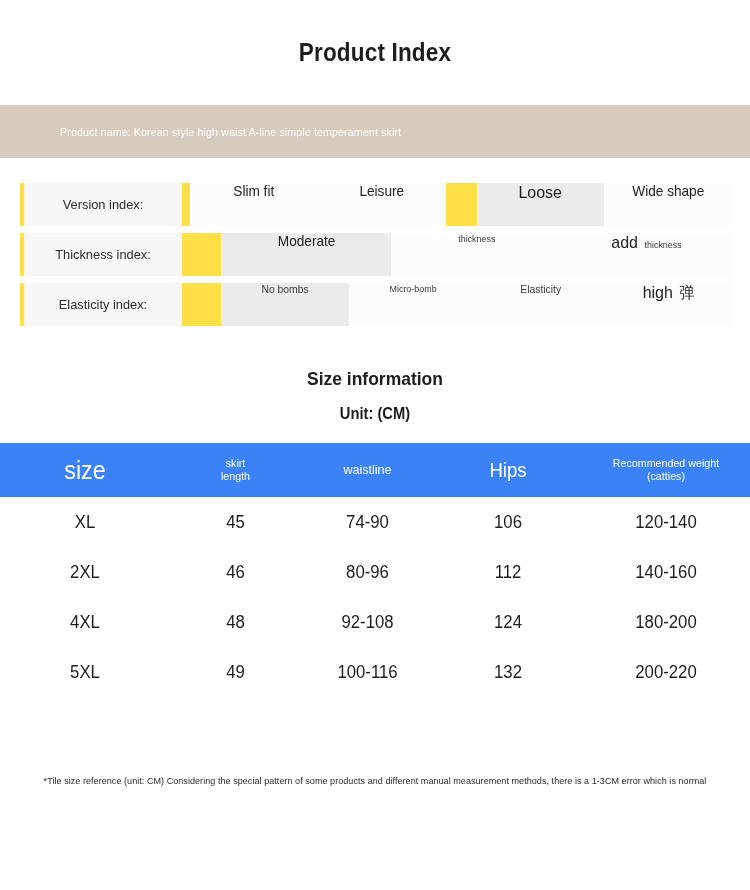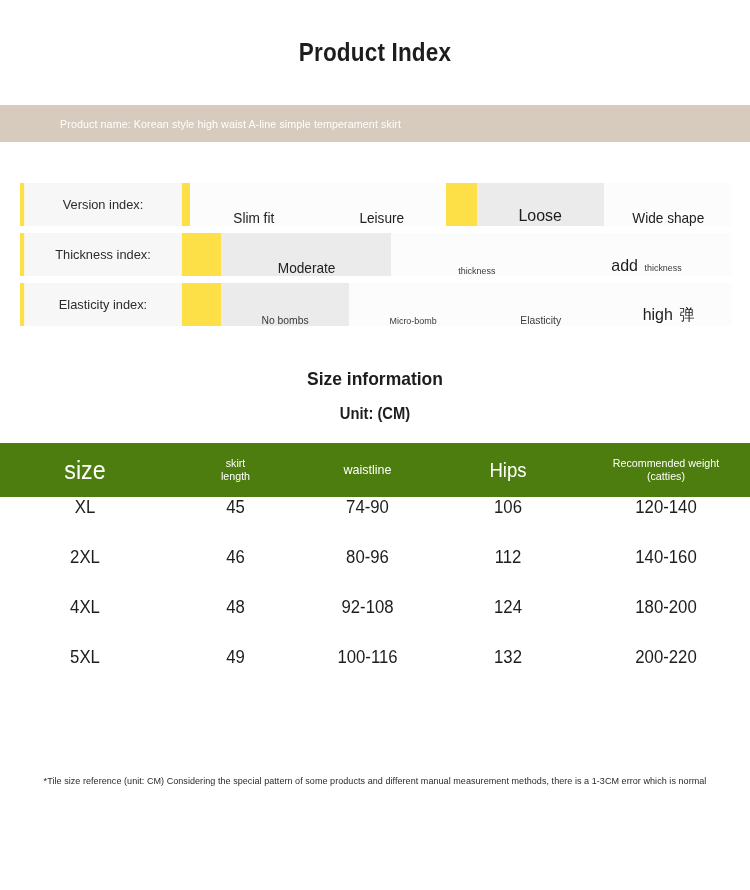--- a/index.html
+++ b/index.html
@@ -27,21 +27,21 @@
     line-height: 1;
     transform: scaleX(0.9);
   }
 
   
   .product-banner {
     position: absolute;
     left: 0;
     top: 105px;
     width: 750px;
-    height: 37px;
+    height: 53px;
     background: #d6cbbc;
     box-sizing: border-box;
   }
   .product-banner-text {
     position: absolute;
     left: 60px;
     top: 50%;
     transform: translateY(-50%) scaleX(0.93);
     transform-origin: left center;
     font-size: 11.5px;
@@ -84,21 +84,21 @@
     left: 170px;
     top: 0;
     right: 0;
     height: 43px;
     display: flex;
   }
   .index-cell {
     flex: 1 1 0;
     height: 43px;
     display: flex;
-    align-items: flex-end;
+    align-items: flex-start;
     justify-content: center;
     background: #fcfcfc;
     box-sizing: border-box;
     position: relative;
   }
   .index-cell.highlight {
     background: #ebebeb;
     margin-left: 31px;
   }
   .cell-inner {
@@ -141,36 +141,36 @@
   
   .size-table {
     position: absolute;
     left: 0;
     top: 443px;
     width: 750px;
   }
   .size-head {
     display: flex;
     height: 54px;
-    background: #4d7c0f;
+    background: #3b82f6;
     align-items: center;
   }
   .size-head .col {
     display: flex;
     align-items: center;
     justify-content: center;
     text-align: center;
     color: #ffffff;
     line-height: 1.15;
     transform: scaleX(0.93);
   }
   .size-row {
     display: flex;
     height: 50px;
-    align-items: flex-start;
+    align-items: center;
     background: #ffffff;
   }
   .size-row .col {
     display: flex;
     align-items: center;
     justify-content: center;
     text-align: center;
     font-size: 18px;
     color: #1d1d1d;
     transform: scaleX(0.93);

